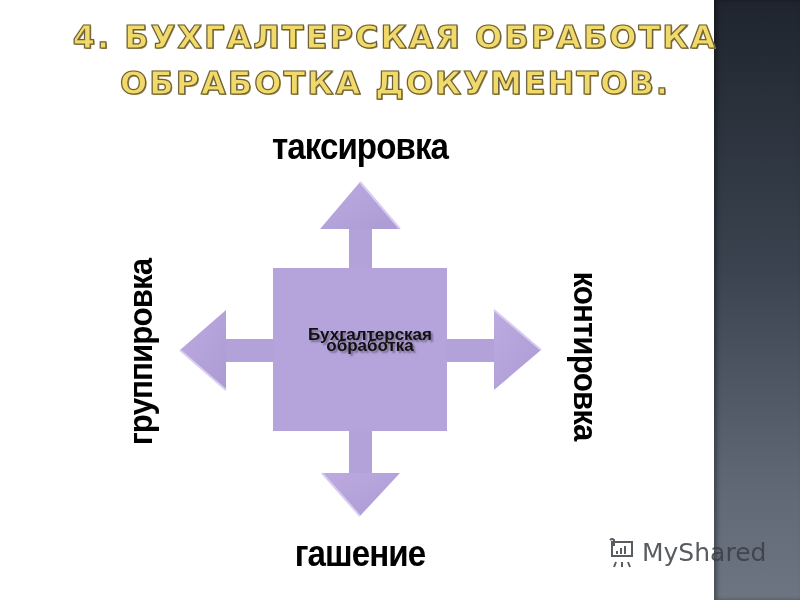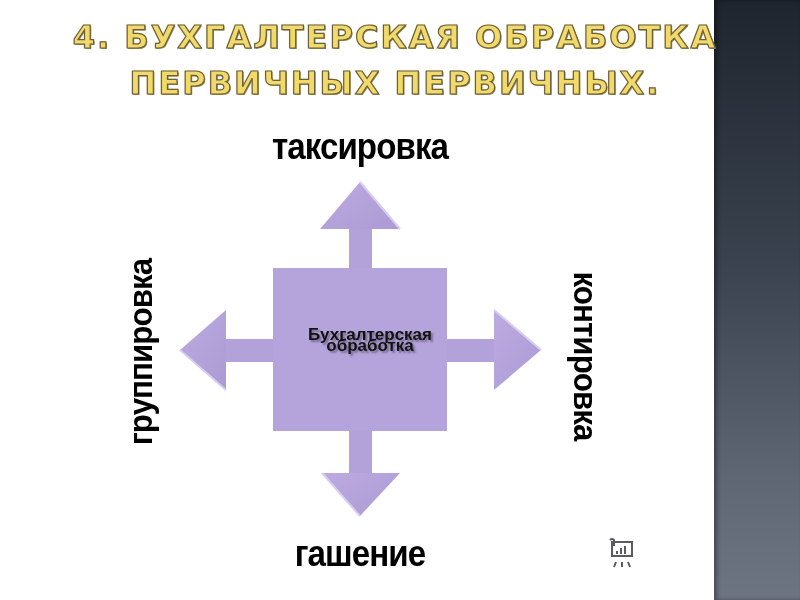--- a/index.html
+++ b/index.html
@@ -27,21 +27,21 @@
   .watermark { position:absolute; left:606px; top:536px; display:flex; align-items:center; gap:4px; }
   .watermark span { font-size:25px; color:#3b3f44; font-family:"DejaVu Sans", sans-serif; opacity:0.85; }
 </style>
 </head>
 <body>
 
 <div class="sidebar"></div>
 
 <div class="title">
   <span class="l1">4.  БУХГАЛТЕРСКАЯ ОБРАБОТКА</span>
-  <span class="l2">ПЕРВИЧНЫХ ПЕРВИЧНЫХ.</span>
+  <span class="l2">ОБРАБОТКА ДОКУМЕНТОВ.</span>
 </div>
 
 <svg class="diagram" width="800" height="600" viewBox="0 0 800 600">
   <defs>
     <linearGradient id="lav" x1="0" y1="0" x2="1" y2="1">
       <stop offset="0" stop-color="#bcaae0"></stop>
       <stop offset="1" stop-color="#ac9ad4"></stop>
     </linearGradient>
   </defs>
   <g>
@@ -86,13 +86,14 @@
       <path d="M4 4 q2 -2 4 0 v6"></path>
       <path d="M10 26 l-2 5 M16 26 v5 M22 26 l2 5"></path>
       <path d="M6 20 h20"></path>
     </g>
     <g fill="#3b3f44" opacity="0.85">
       <rect x="10" y="15" width="2" height="3"></rect>
       <rect x="14" y="12" width="2" height="6"></rect>
       <rect x="18" y="10" width="2" height="8"></rect>
     </g>
   </svg>
+  <span>MyShared</span>
 </div>
 
 </body></html>

